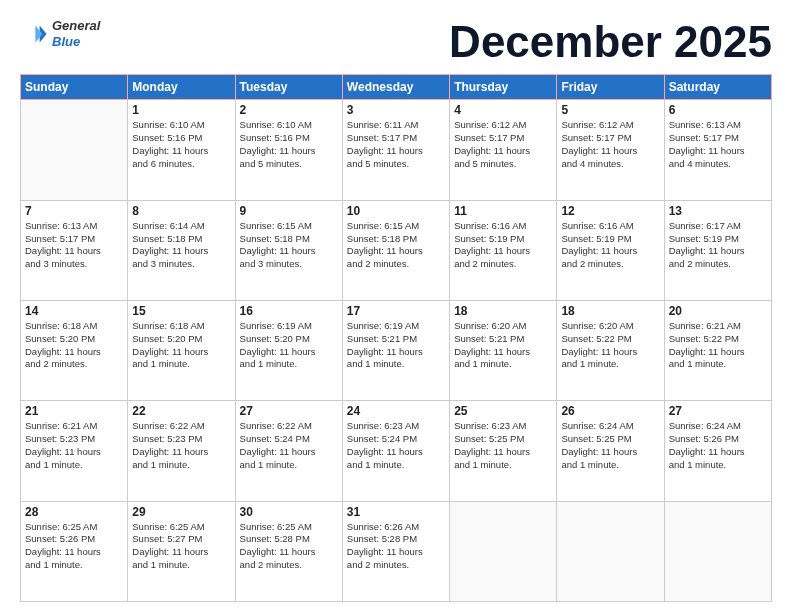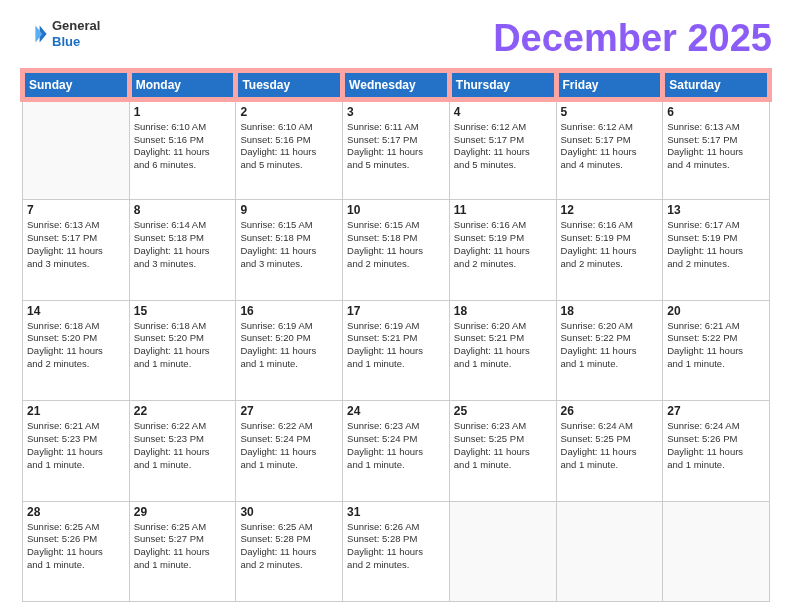--- a/index.html
+++ b/index.html
@@ -20,61 +20,62 @@
     .header {
       display: flex;
       justify-content: space-between;
       align-items: flex-start;
       margin-bottom: 8px;
     }
     .logo {
       display: flex;
       align-items: center;
       gap: 4px;
+      font-style: italic;
     }
     .logo-text {
       display: flex;
       flex-direction: column;
       font-size: 13px;
       font-weight: bold;
       line-height: 1.2;
     }
     .logo-general { color: #333; }
     .logo-blue { color: #1a6fc4; }
     .logo-icon {
       width: 28px;
       height: 28px;
     }
     .title-block {
       text-align: right;
     }
     .month-title {
-      font-size: 38px;
+      font-size: 44px;
       font-weight: bold;
-      color: #8b5cf6;
+      color: #0f172a;
       line-height: 1.1;
     }
     .location {
       font-size: 14px;
       color: #444;
     }
     .calendar {
       width: 100%;
       border-collapse: collapse;
       flex: 1;
       font-size: 10.5px;
     }
     .calendar thead th {
       background: #2372c7;
       color: #fff;
       padding: 5px 4px;
       text-align: left;
       font-size: 12px;
       font-weight: bold;
-      border: 5px solid #fca5a5;
+      border: 1px solid #fca5a5;
     }
     .calendar tbody td {
       border: 1px solid #ccc;
       vertical-align: top;
       padding: 3px 4px;
       width: calc(100%/7);
       height: 80px;
     }
     .day-number {
       font-size: 12px;

